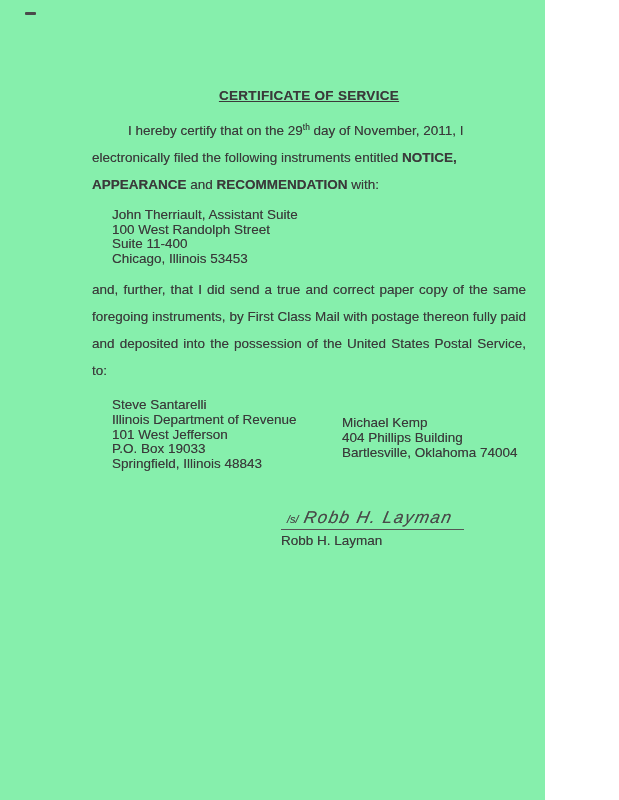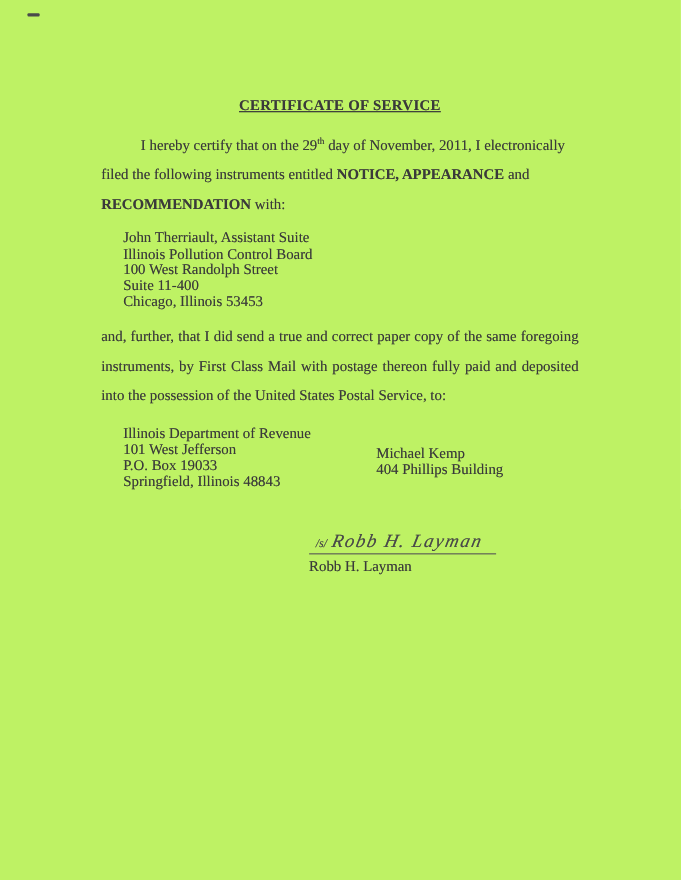--- a/index.html
+++ b/index.html
@@ -1,24 +1,24 @@
 <!DOCTYPE html>
 <html><head>
 <meta charset="utf-8">
 <style>
   html, body { margin: 0; padding: 0; }
   body { background: #ffffff; }
 
   .page {
     position: relative;
-    width: 619px;
+    width: 545px;
     height: 800px;
-    background: #bef264;
+    background: #86efac;
     overflow: hidden;
-    font-family: Liberation Serif, serif;
+    font-family: Liberation Sans, sans-serif;
     color: #3a3a3a;
     text-shadow: 0 0 0.4px rgba(60,60,60,0.55);
   }
 
   .artifact {
     position: absolute;
     left: 25px;
     top: 12px;
     width: 11px;
     height: 3px;
@@ -84,38 +84,39 @@
   <div class="artifact"></div>
 
   <div class="content">
 
     <div class="title"><span class="title-text">CERTIFICATE OF SERVICE</span></div>
 
     <p class="para first"><span>I hereby certify that on the 29</span><sup class="ord">th</sup><span> day of November, 2011, I electronically filed the following instruments entitled </span><b>NOTICE, APPEARANCE</b><span> and </span><b>RECOMMENDATION</b><span> with:</span></p>
 
     <div class="addr">
       <div>John Therriault, Assistant Suite</div>
-      <div>Illinois Pollution Control Board</div>
       <div>100 West Randolph Street</div>
       <div>Suite 11-400</div>
       <div>Chicago, Illinois 53453</div>
     </div>
 
     <p class="para justify">and, further, that I did send a true and correct paper copy of the same foregoing instruments, by First Class Mail with postage thereon fully paid and deposited into the possession of the United States Postal Service, to:</p>
 
     <div class="two-col">
       <div class="addr col-left">
+        <div>Steve Santarelli</div>
         <div>Illinois Department of Revenue</div>
         <div>101 West Jefferson</div>
         <div>P.O. Box 19033</div>
         <div>Springfield, Illinois 48843</div>
       </div>
       <div class="addr col-right">
         <div>Michael Kemp</div>
         <div>404 Phillips Building</div>
+        <div>Bartlesville, Oklahoma 74004</div>
       </div>
     </div>
 
     <div class="sig-block">
       <div class="sig-line"><span class="sig-prefix">/s/</span><span class="sig-script">Robb H. Layman</span></div>
       <div class="sig-name">Robb H. Layman</div>
     </div>
 
   </div>
 </div>

